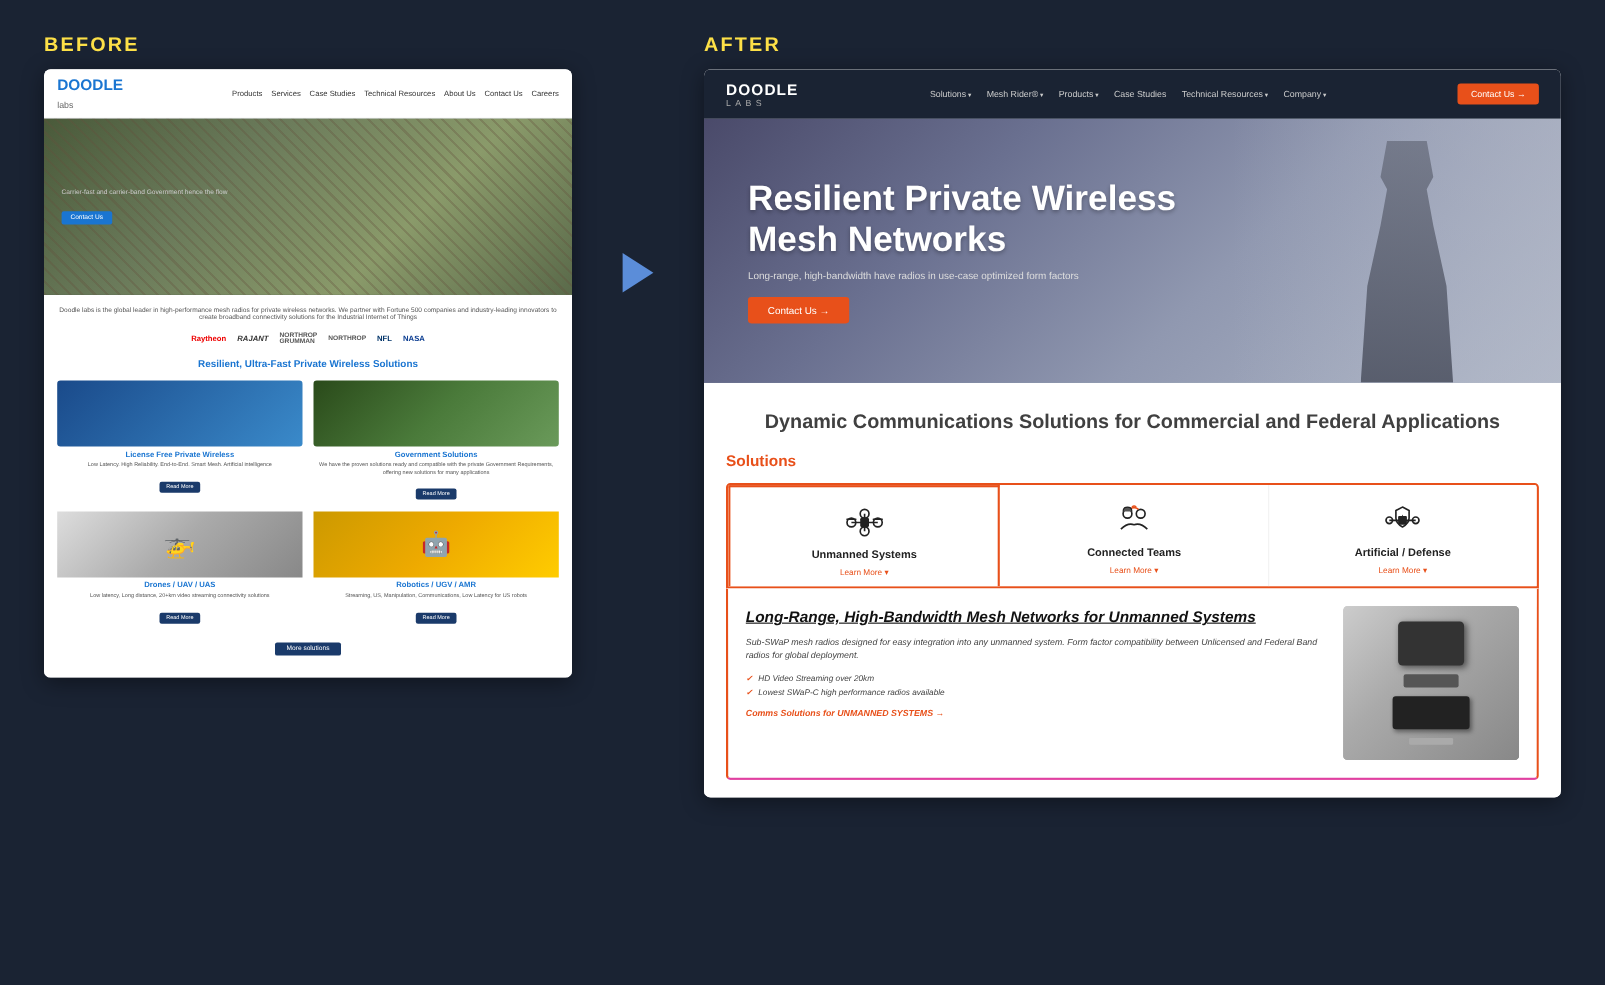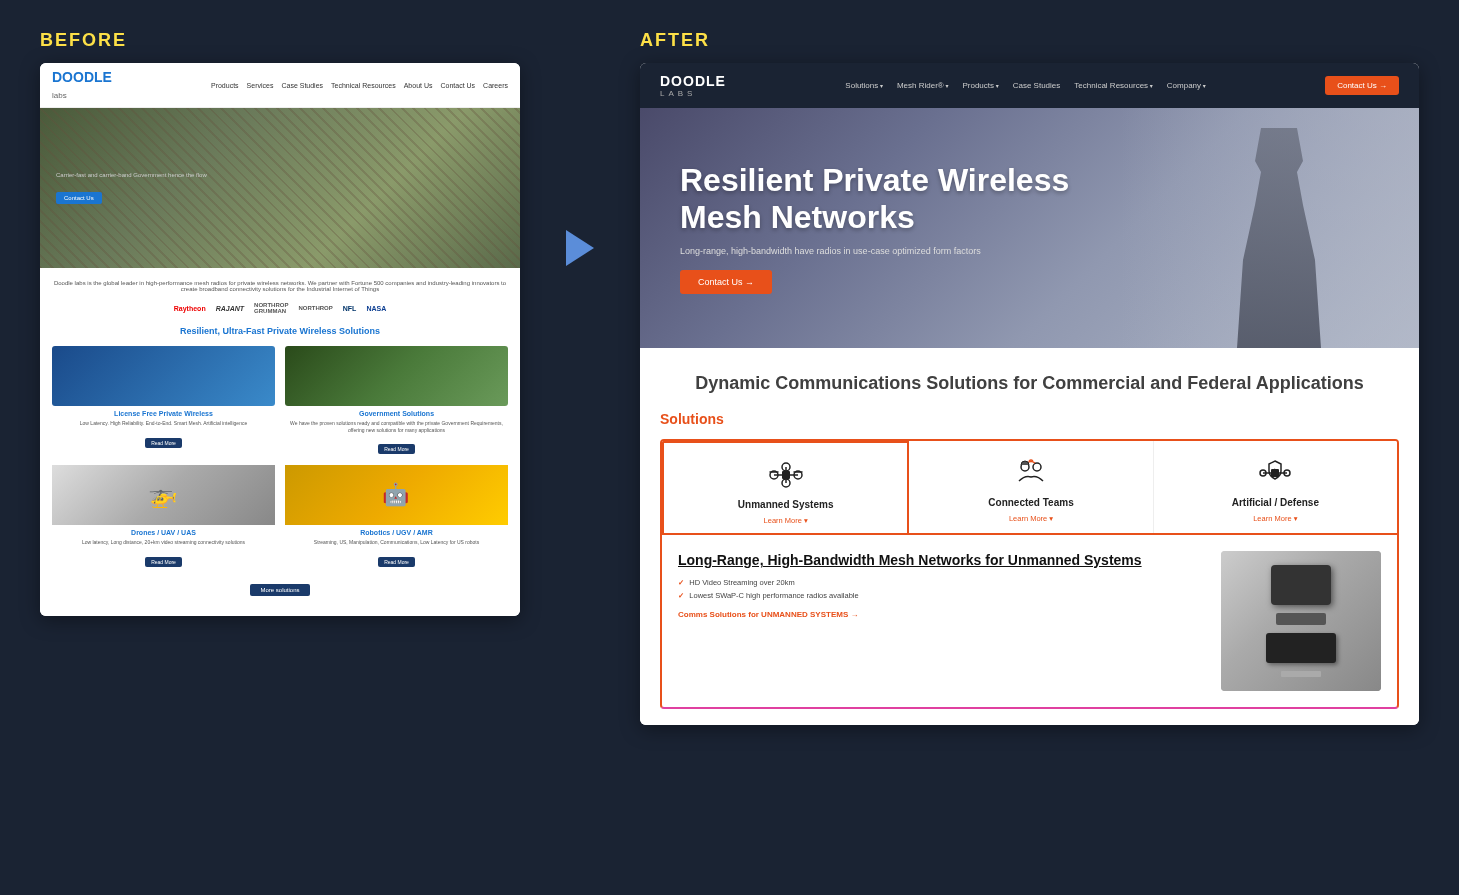--- a/index.html
+++ b/index.html
@@ -382,20 +382,21 @@
     
     .sol-detail {
       border: 2px solid #e8501a;
       border-top: none;
       border-radius: 0 0 4px 4px;
       padding: 16px;
       display: flex;
       background: #fff;
       
       border-bottom: 2px solid #e040a0;
+      font-style: italic;
     }
     .sol-detail-text {
       flex: 1;
     }
     .sol-detail-title {
       font-size: 14px;
       font-weight: 800;
       color: #111;
       line-height: 1.3;
       margin-bottom: 8px;
@@ -634,20 +635,21 @@
               </svg>
             </div>
             <div class="sol-title">Artificial / Defense</div>
             <div class="sol-learn">Learn More</div>
           </div>
         </div>
 
         <div class="sol-detail">
           <div class="sol-detail-text">
             <div class="sol-detail-title">Long-Range, High-Bandwidth Mesh Networks for Unmanned Systems</div>
+            <div class="sol-detail-desc">Sub-SWaP mesh radios designed for easy integration into any unmanned system. Form factor compatibility between Unlicensed and Federal Band radios for global deployment.</div>
             <div class="sol-detail-feature">HD Video Streaming over 20km</div>
             <div class="sol-detail-feature">Lowest SWaP-C high performance radios available</div>
             <div class="sol-detail-cta">Comms Solutions for UNMANNED SYSTEMS</div>
           </div>
           <div class="sol-detail-img">
             <div class="sol-detail-img-inner">
 
               <div style="position:absolute;inset:0;background:linear-gradient(135deg,#ccc 0%,#aaa 40%,#888 100%);display:flex;align-items:center;justify-content:center;flex-direction:column;gap:8px;">
                 <div style="width:60px;height:40px;background:#333;border-radius:4px;box-shadow:2px 2px 6px rgba(0,0,0,0.5);"></div>
                 <div style="width:50px;height:12px;background:#555;border-radius:2px;"></div>

